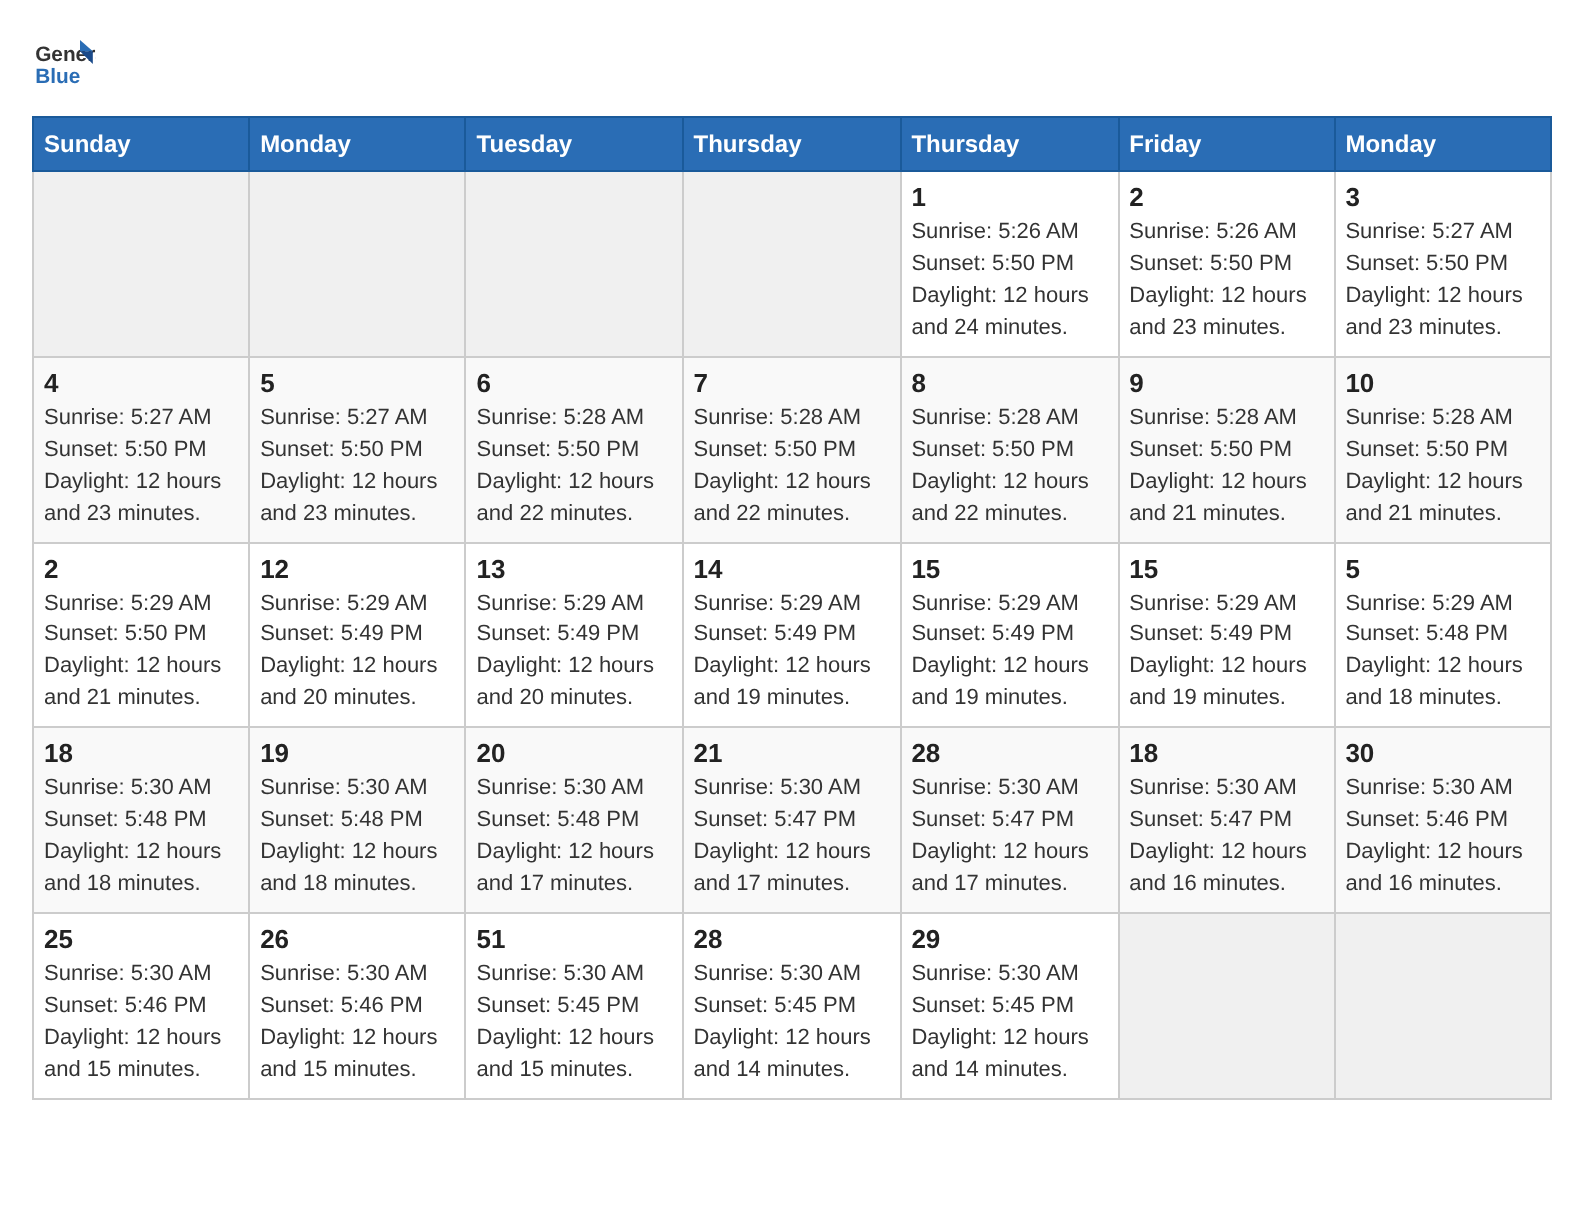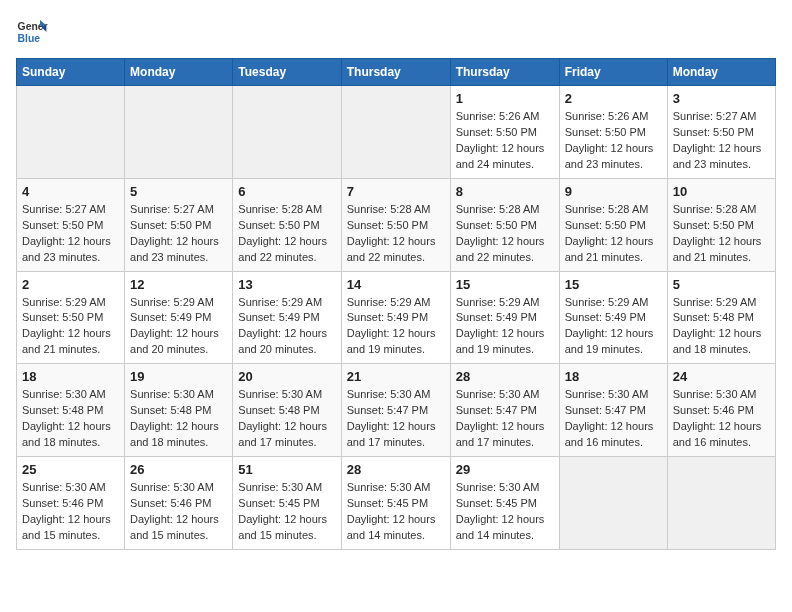--- a/index.html
+++ b/index.html
@@ -281,21 +281,21 @@
 and 17 minutes.</div>
         </td>
         <td>
           <span class="day-number">18</span>
           <div class="day-info" style="white-space: pre-line;">Sunrise: 5:30 AM
 Sunset: 5:47 PM
 Daylight: 12 hours
 and 16 minutes.</div>
         </td>
         <td>
-          <span class="day-number">24</span>
+          <span class="day-number">30</span>
           <div class="day-info" style="white-space: pre-line;">Sunrise: 5:30 AM
 Sunset: 5:46 PM
 Daylight: 12 hours
 and 16 minutes.</div>
         </td>
       </tr>
       <tr>
         <td>
           <span class="day-number">25</span>
           <div class="day-info" style="white-space: pre-line;">Sunrise: 5:30 AM

